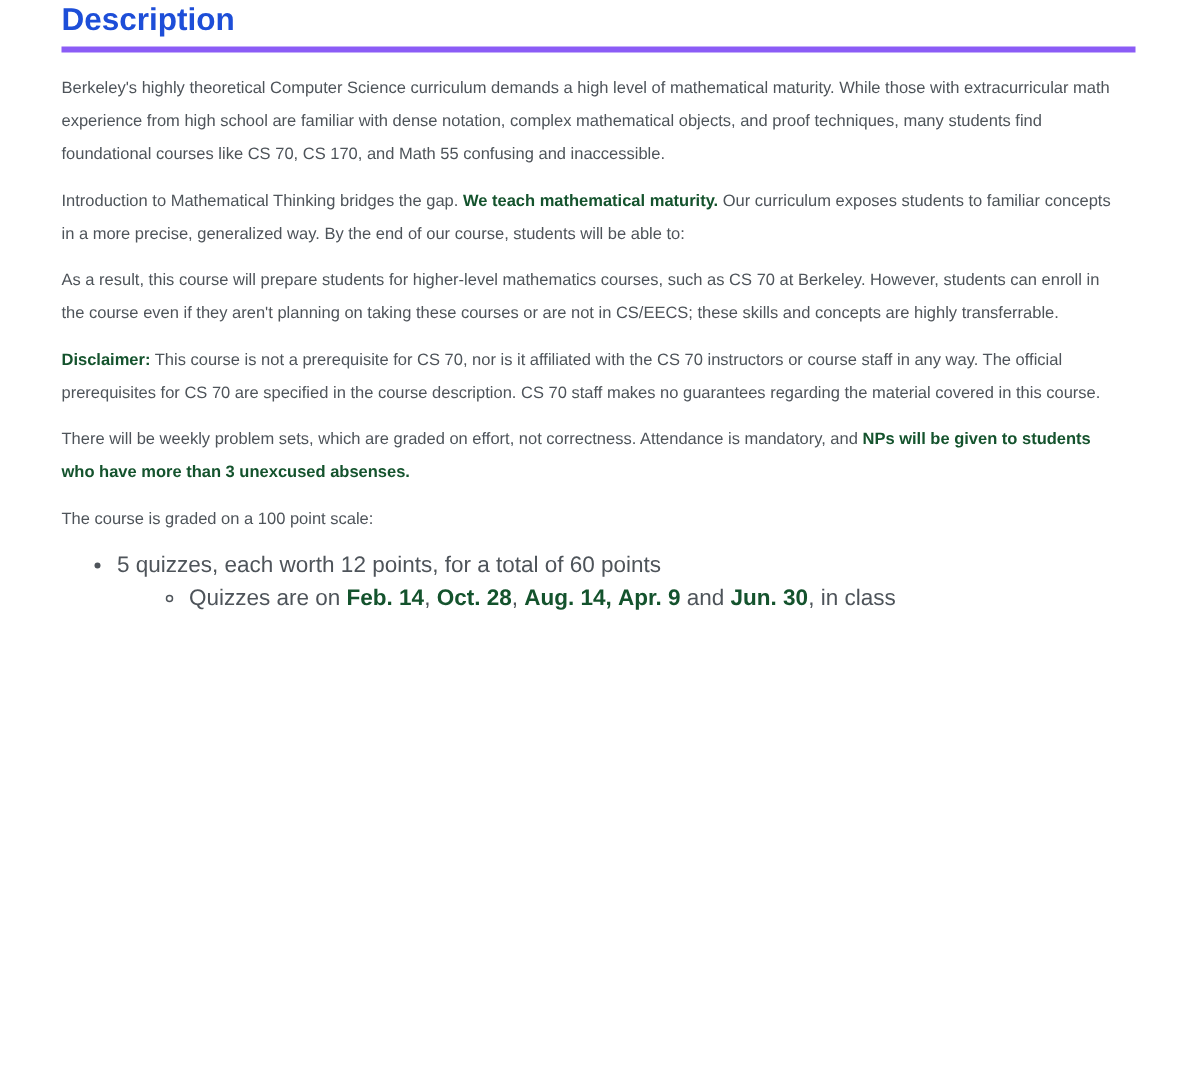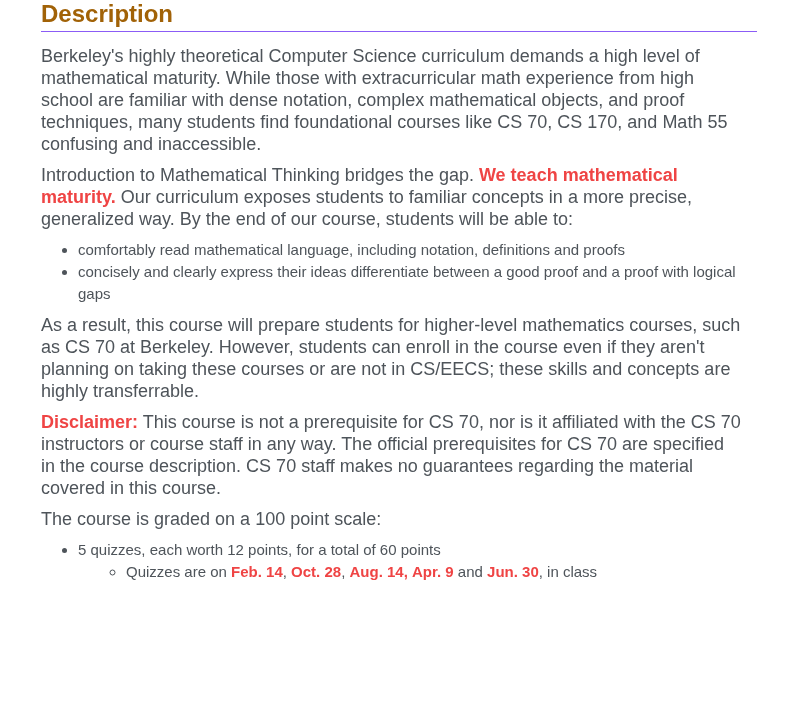--- a/index.html
+++ b/index.html
@@ -8,74 +8,71 @@
     height: 717px;
     background: #ffffff;
     font-family: "Liberation Sans", sans-serif;
     color: #4e545a;
     overflow: hidden;
   }
   .content {
     padding: 1px 43px 0 41px;
   }
   h2.section-heading {
-    font-size: 24px;
+    font-size: 21px;
     line-height: 26px;
     font-weight: 700;
-    color: #a16207;
+    color: #1d4ed8;
     margin: 0 0 13px 0;
     padding-bottom: 4px;
-    border-bottom: 1px solid #8b5cf6;
+    border-bottom: 4px solid #8b5cf6;
   }
   h2.section-heading.spaced {
     margin-top: 31px;
   }
   .blocks p {
     margin: 0 16px 9px 0;
-    font-size: 18px;
+    font-size: 11px;
     line-height: 22px;
   }
   .blocks ul {
     margin: 0 0 9px 0;
     padding-left: 37px;
     font-size: 15px;
     line-height: 22px;
   }
   .blocks ul ul {
     margin: 0;
     padding-left: 48px;
     list-style-type: circle;
   }
   .blocks li { padding: 0; }
   .blocks strong {
     font-weight: bold;
-    color: #ef4444;
+    color: #14532d;
   }
 </style>
 </head>
 <body>
 
 <div class="content">
 
   <section>
     <h2 class="section-heading">Description</h2>
     <div class="blocks">
         <p><span>Berkeley's highly theoretical Computer Science curriculum demands a high level of mathematical maturity. While those with extracurricular math experience from high school are familiar with dense notation, complex mathematical objects, and proof techniques, many students find foundational courses like CS 70, CS 170, and Math 55 confusing and inaccessible.</span></p>
         <p><span>Introduction to Mathematical Thinking bridges the gap. </span><strong>We teach mathematical maturity.</strong><span> Our curriculum exposes students to familiar concepts in a more precise, generalized way. By the end of our course, students will be able to:</span></p>
-        <ul>
-          <li><span>comfortably read mathematical language, including notation, definitions and proofs</span></li>
-          <li><span>concisely and clearly express their ideas differentiate between a good proof and a proof with logical gaps</span></li>
-        </ul>
         <p><span>As a result, this course will prepare students for higher-level mathematics courses, such as CS 70 at Berkeley. However, students can enroll in the course even if they aren't planning on taking these courses or are not in CS/EECS; these skills and concepts are highly transferrable.</span></p>
         <p><strong>Disclaimer:</strong><span> This course is not a prerequisite for CS 70, nor is it affiliated with the CS 70 instructors or course staff in any way. The official prerequisites for CS 70 are specified in the course description. CS 70 staff makes no guarantees regarding the material covered in this course.</span></p>
       </div>
   </section>
 
   <section>
     <div class="blocks">
+        <p><span>There will be weekly problem sets, which are graded on effort, not correctness. Attendance is mandatory, and </span><strong>NPs will be given to students who have more than 3 unexcused absenses.</strong></p>
         <p><span>The course is graded on a 100 point scale:</span></p>
         <ul>
           <li><span>5 quizzes, each worth 12 points, for a total of 60 points</span><ul>
               <li><span>Quizzes are on </span><strong>Feb. 14</strong><span>, </span><strong>Oct. 28</strong><span>, </span><strong>Aug. 14,</strong><span> </span><strong>Apr. 9</strong><span> and </span><strong>Jun. 30</strong><span>, in class</span></li>
             </ul></li>
         </ul>
       </div>
   </section>
 
 </div>

